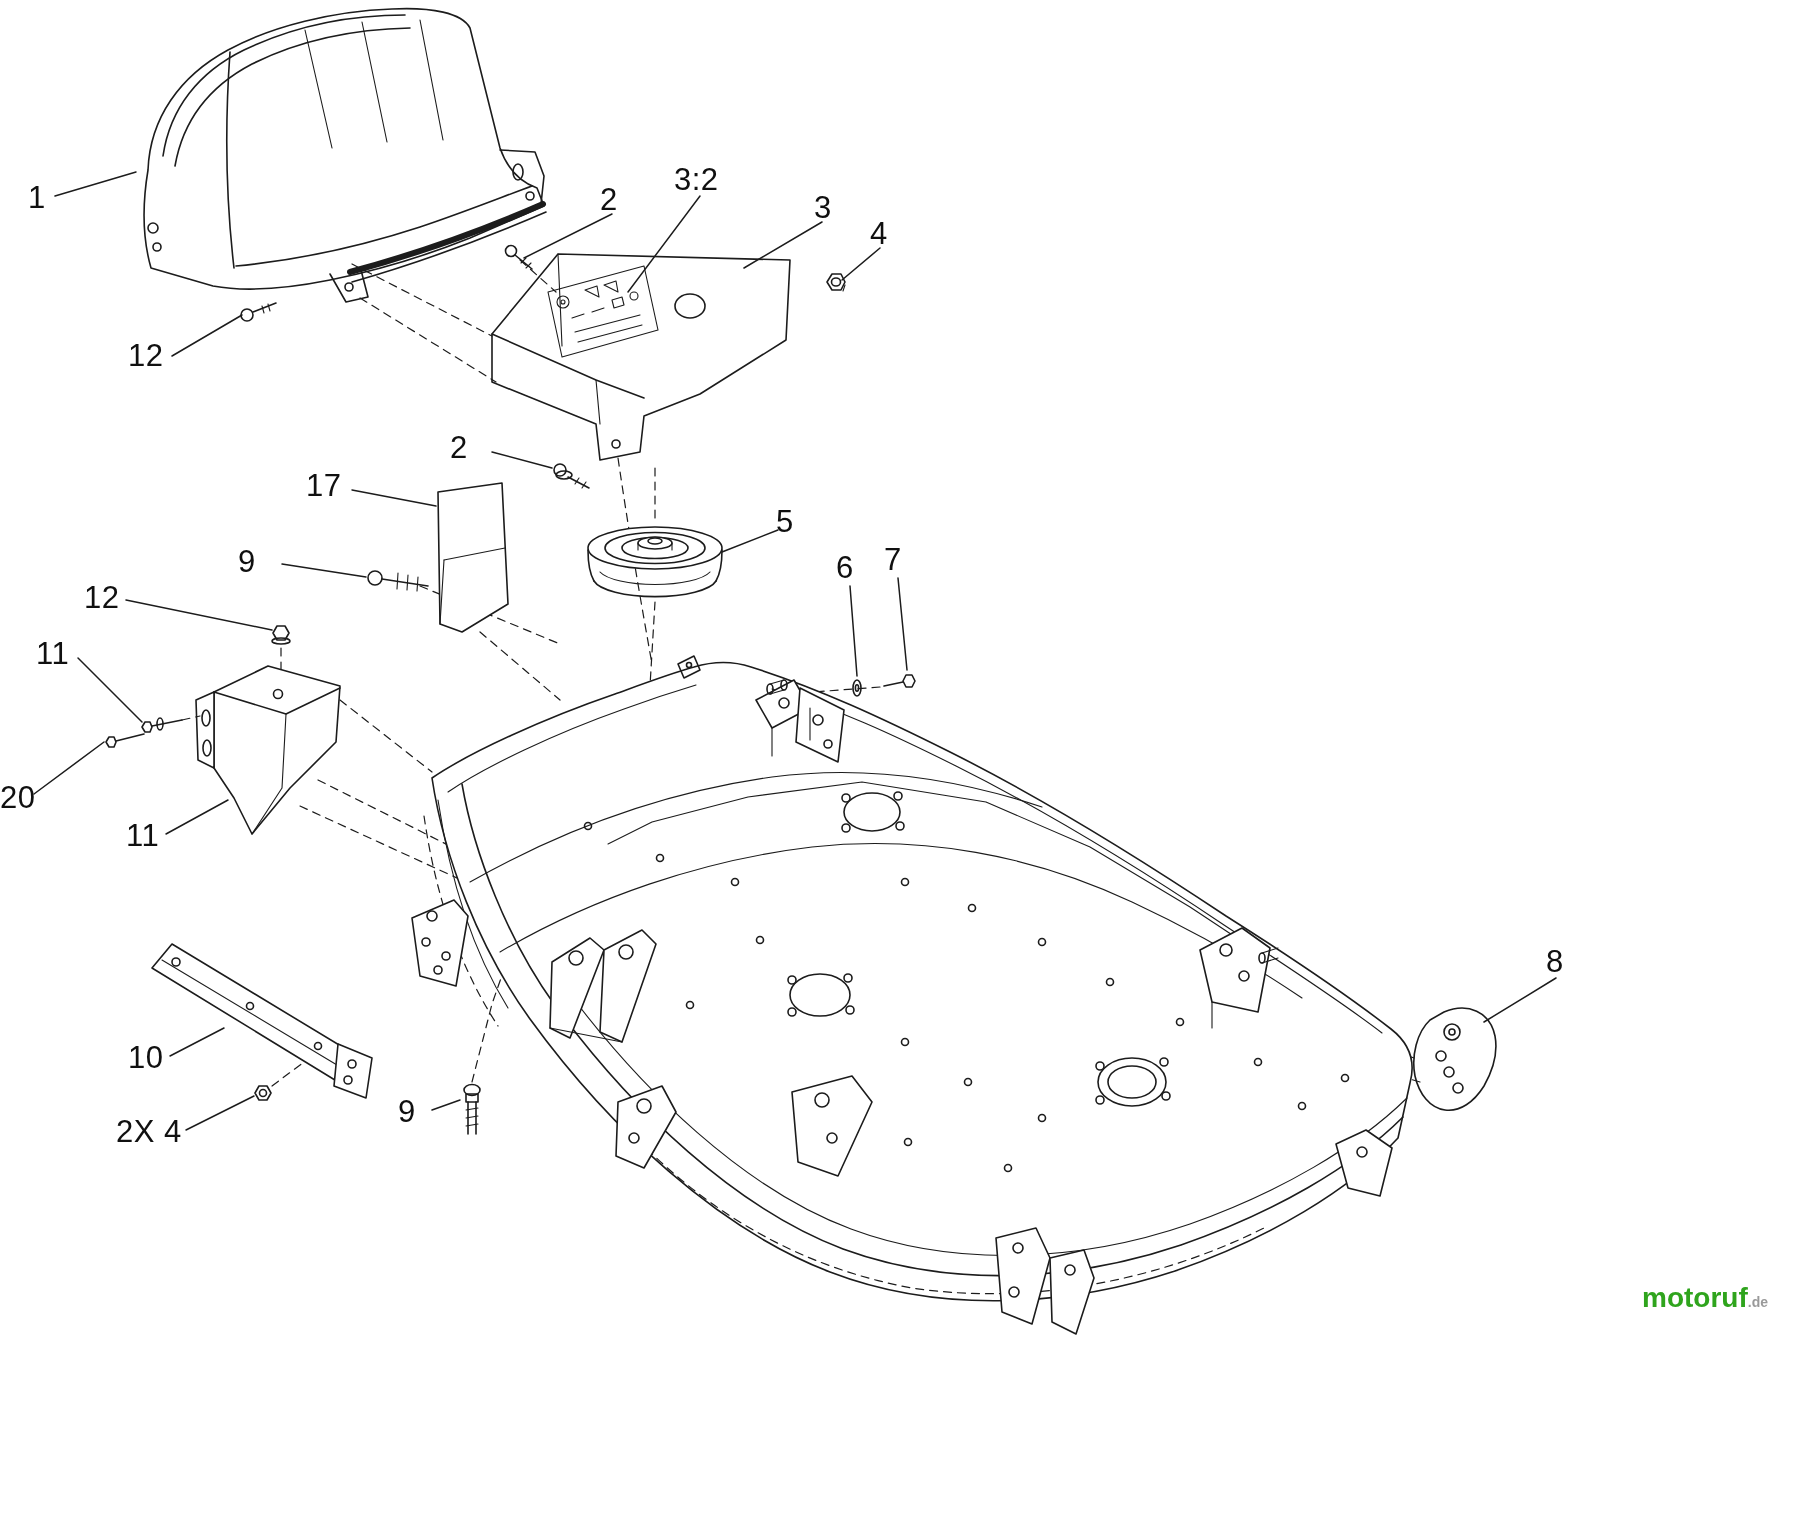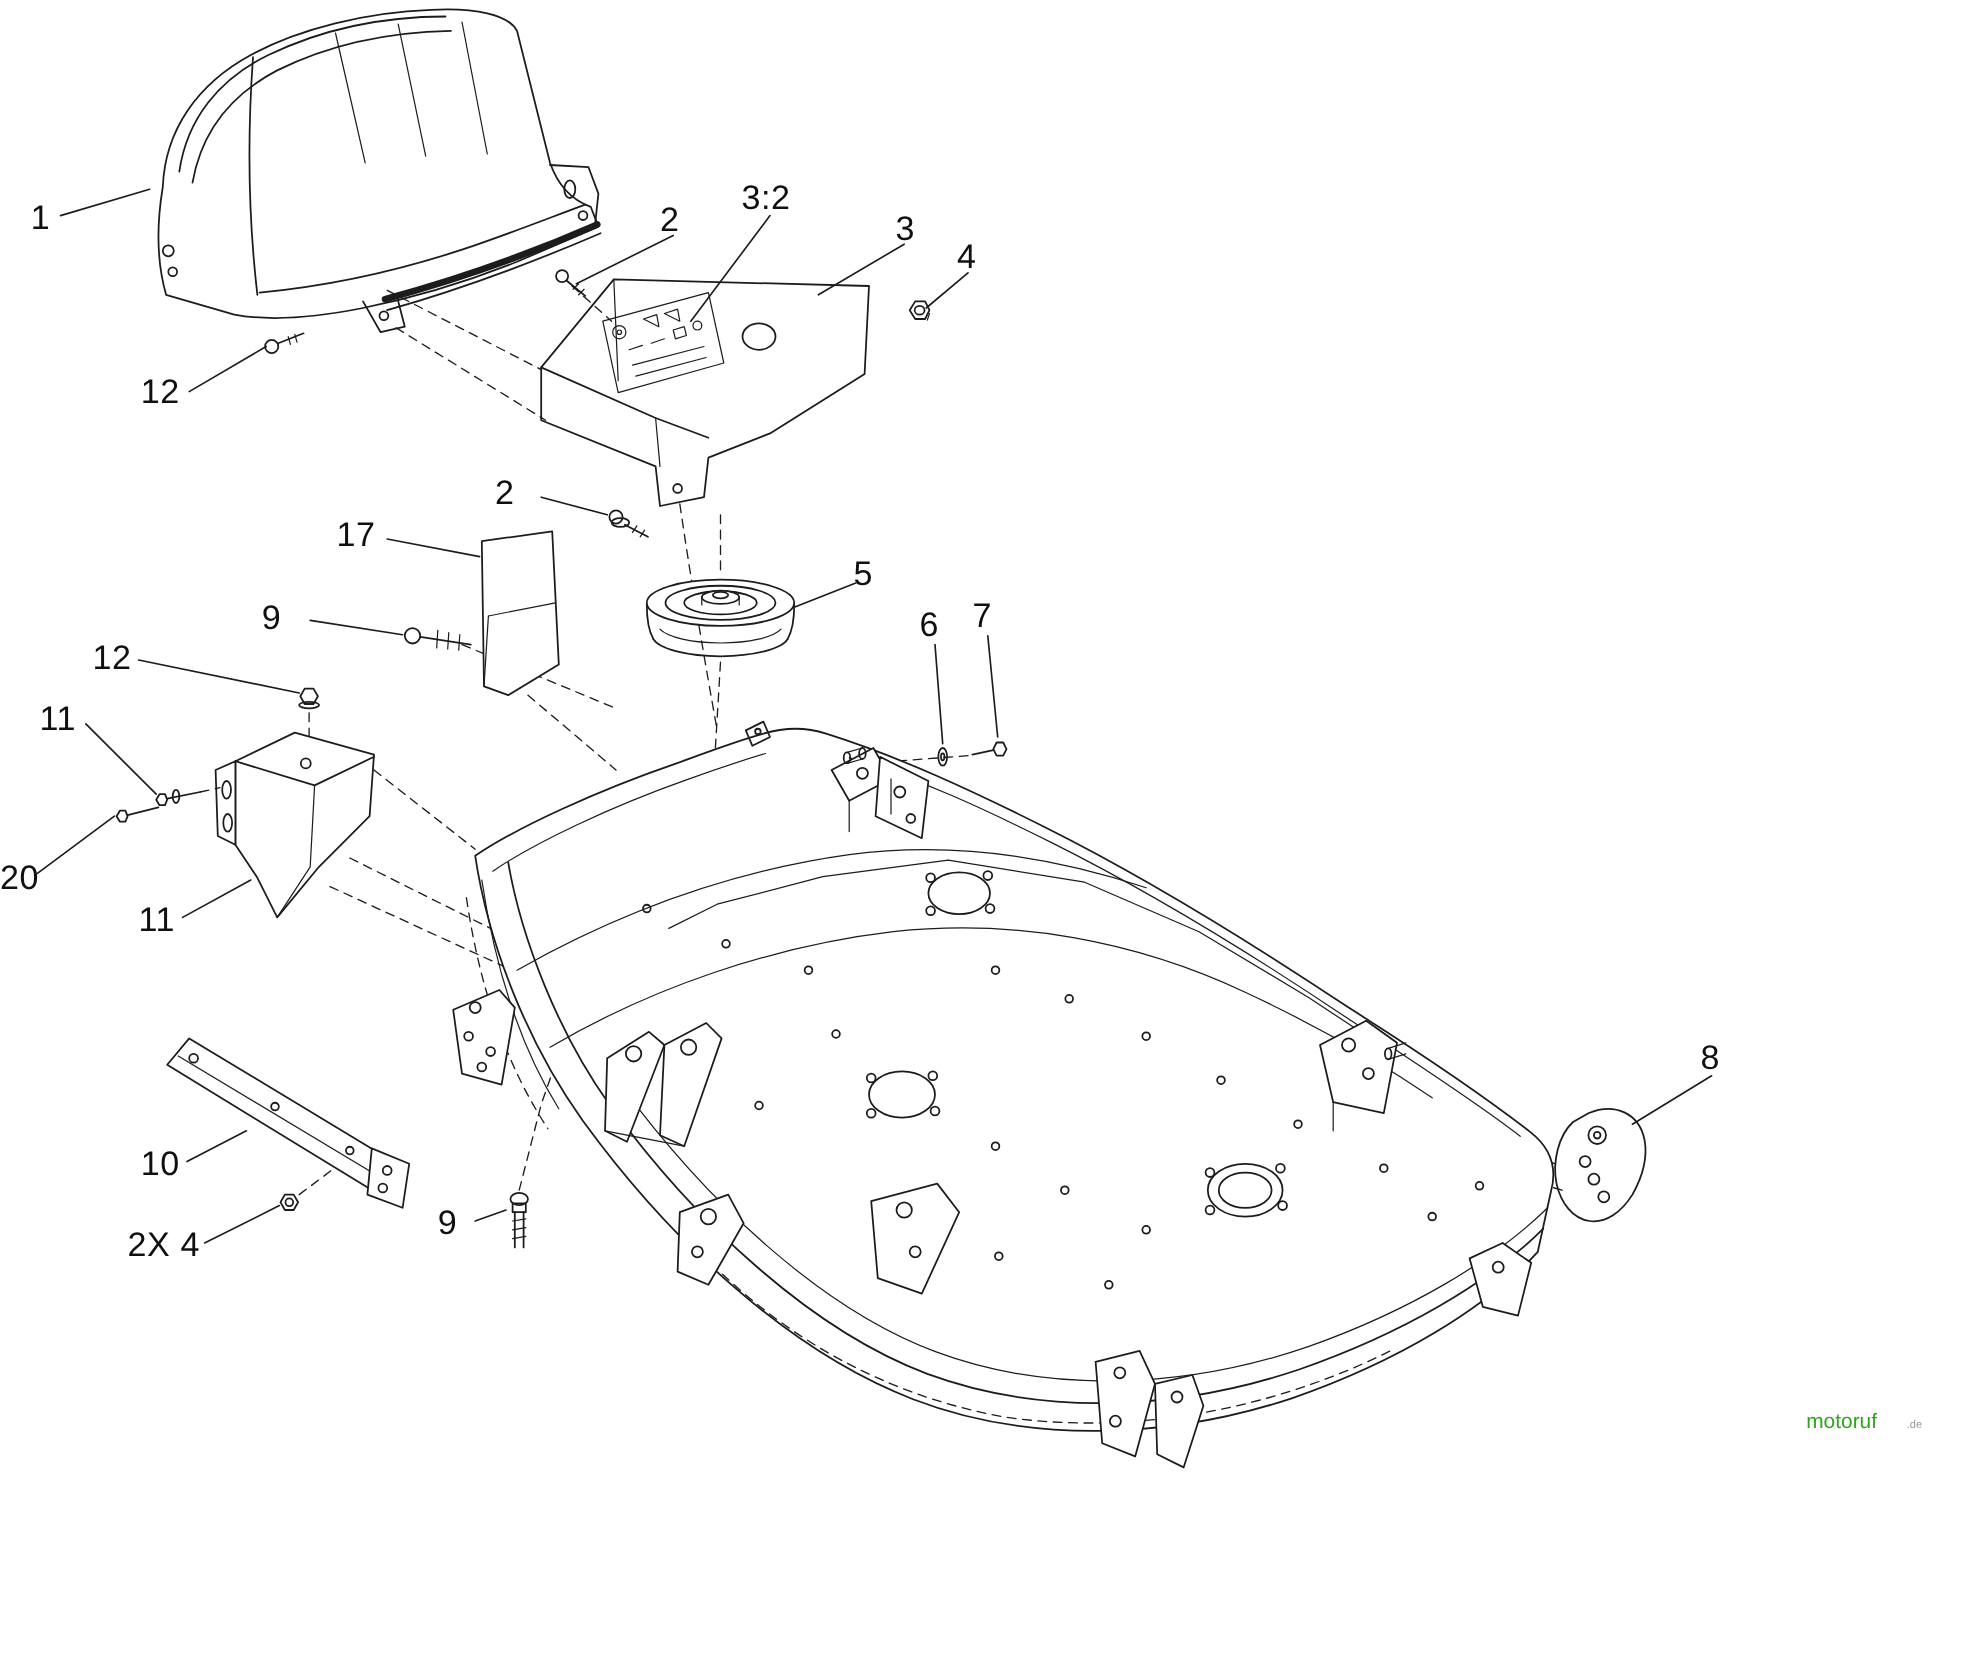--- a/index.html
+++ b/index.html
@@ -18,22 +18,22 @@
   svg.drawing .solid{fill:#ffffff;}
   svg.drawing .dash{stroke-dasharray:8 6;stroke-width:1.2;}
   svg.drawing .thin{stroke-width:1.1;}
   svg.drawing .thick{stroke-width:6;}
   svg.drawing .leader{stroke-width:1.5;}
   .callout{
     position:absolute;font-size:31px;font-weight:500;color:#101010;
     white-space:nowrap;letter-spacing:.5px;line-height:1;
   }
   .logo{position:absolute;left:1642px;top:1282px;white-space:nowrap;}
-  .logo .name{font-size:19px;font-weight:400;color:var(--logo-green,#2fa41d);}
-  .logo .tld{font-size:10px;font-weight:400;color:var(--logo-gray,#9a9a9a);margin-left:27px;}
+  .logo .name{font-size:28px;font-weight:700;color:var(--logo-green,#2fa41d);}
+  .logo .tld{font-size:14px;font-weight:700;color:var(--logo-gray,#9a9a9a);}
 </style>
 </head>
 <body style="background: rgb(255, 255, 255);">
 
 <div class="stage">
 
   <svg class="drawing" width="1800" height="1520" viewBox="0 0 1800 1520" xmlns="http://www.w3.org/2000/svg">
 
     <g>
       <path class="solid" d="M 148 170 C 150 118 180 76 228 50 C 272 26 334 11 392 9 C 432 7 462 13 470 28 L 500 148 C 507 168 520 182 537 188 L 544 206 L 470 238 C 420 258 370 272 330 280 C 285 289 245 292 213 286 L 151 268 C 143 240 142 206 148 170 Z"></path>

